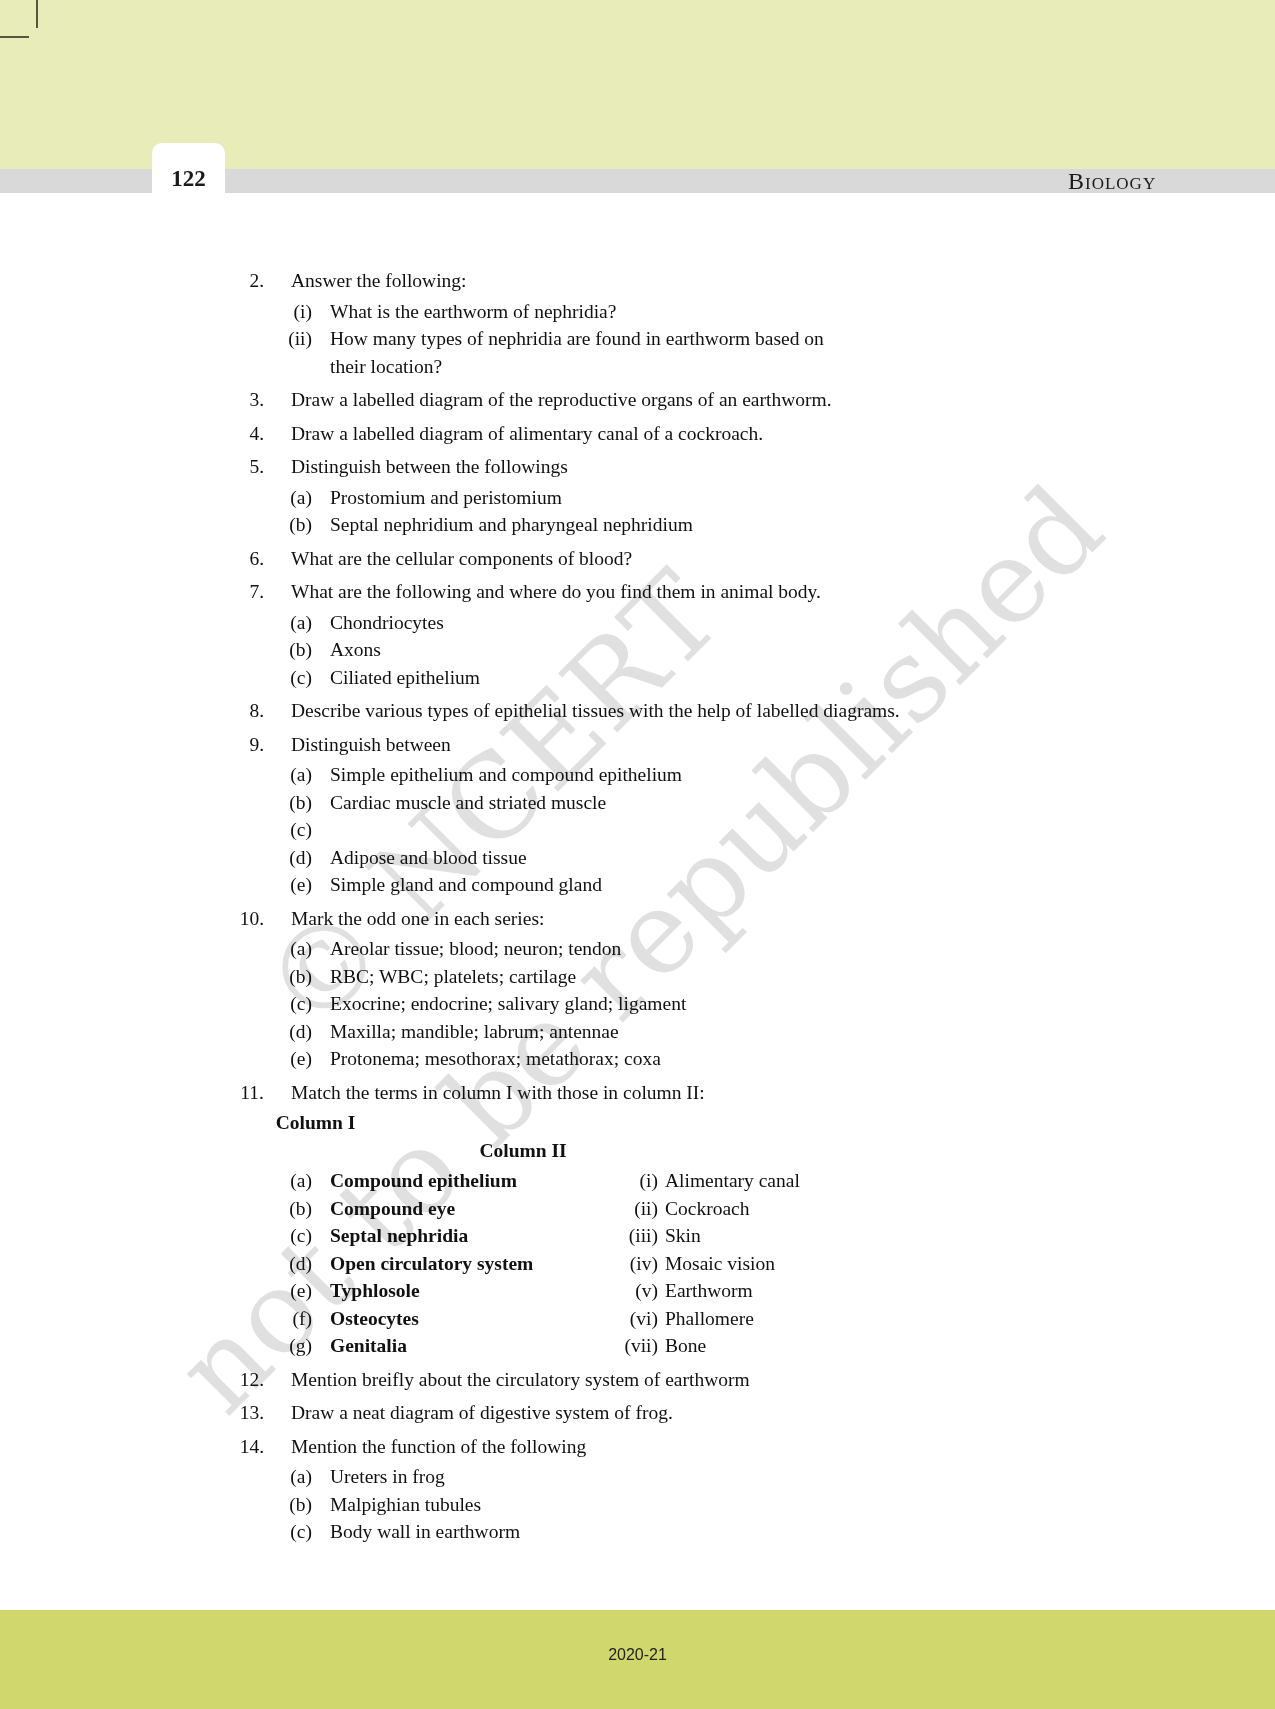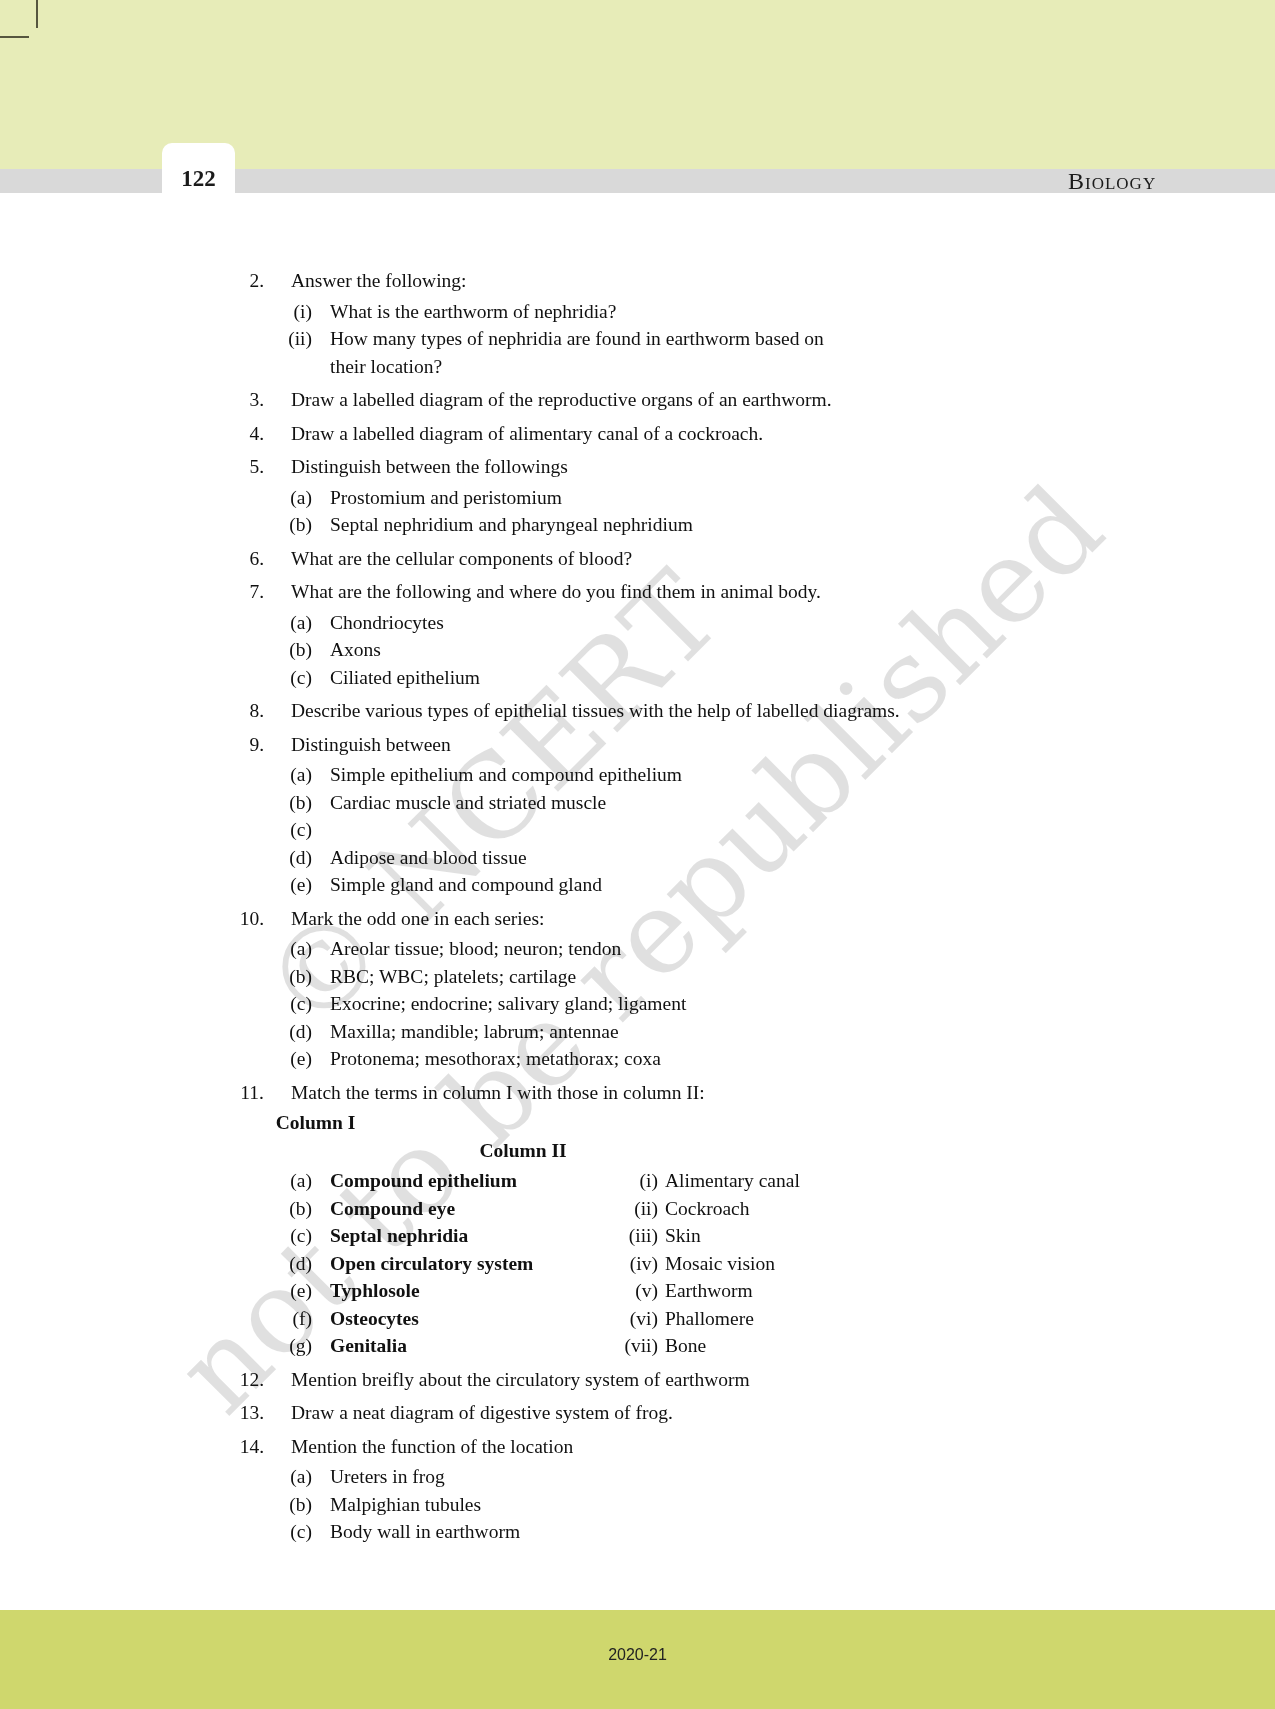--- a/index.html
+++ b/index.html
@@ -29,21 +29,21 @@
     position: absolute; left: 0; top: 1646px; width: 100%;
     text-align: center;
     font-family: "Liberation Sans", sans-serif;
     font-size: 16px; color: #222222;
   }
   
   .crop-v { position: absolute; left: 36px; top: 0; width: 1.5px; height: 28px; background: rgba(60,60,40,0.85); }
   .crop-h { position: absolute; left: 0; top: 36px; width: 29px; height: 1.5px; background: rgba(60,60,40,0.85); }
   
   .page-tab {
-    position: absolute; left: 162px; top: 143px; width: 73px; height: 50px;
+    position: absolute; left: 152px; top: 143px; width: 73px; height: 50px;
     background: #ffffff; border-radius: 10px 10px 0 0;
     display: flex; align-items: flex-end; justify-content: center;
   }
   .page-num {
     font-weight: bold; font-size: 23px; line-height: 26px; color: #1a1a1a;
     padding-bottom: 1px;
   }
   .subject {
     position: absolute; left: 1068px; top: 169px; height: 24px; line-height: 25px;
     font-variant: small-caps; font-size: 24px; letter-spacing: 1px; color: #1a1a1a;
@@ -295,21 +295,21 @@
     <div class="row q">
       <span class="num">12.</span>
       <span class="qt">Mention breifly about the circulatory system of earthworm</span>
     </div>
     <div class="row q">
       <span class="num">13.</span>
       <span class="qt">Draw a neat diagram of digestive system of frog.</span>
     </div>
     <div class="row q">
       <span class="num">14.</span>
-      <span class="qt">Mention the function of the location</span>
+      <span class="qt">Mention the function of the following</span>
     </div>
     <div class="row s sg">
       <span class="ind"></span>
         <span class="slbl">(a)</span>
       <span class="st">Ureters in frog</span>
     </div>
     <div class="row s">
       <span class="ind"></span>
         <span class="slbl">(b)</span>
       <span class="st">Malpighian tubules</span>

